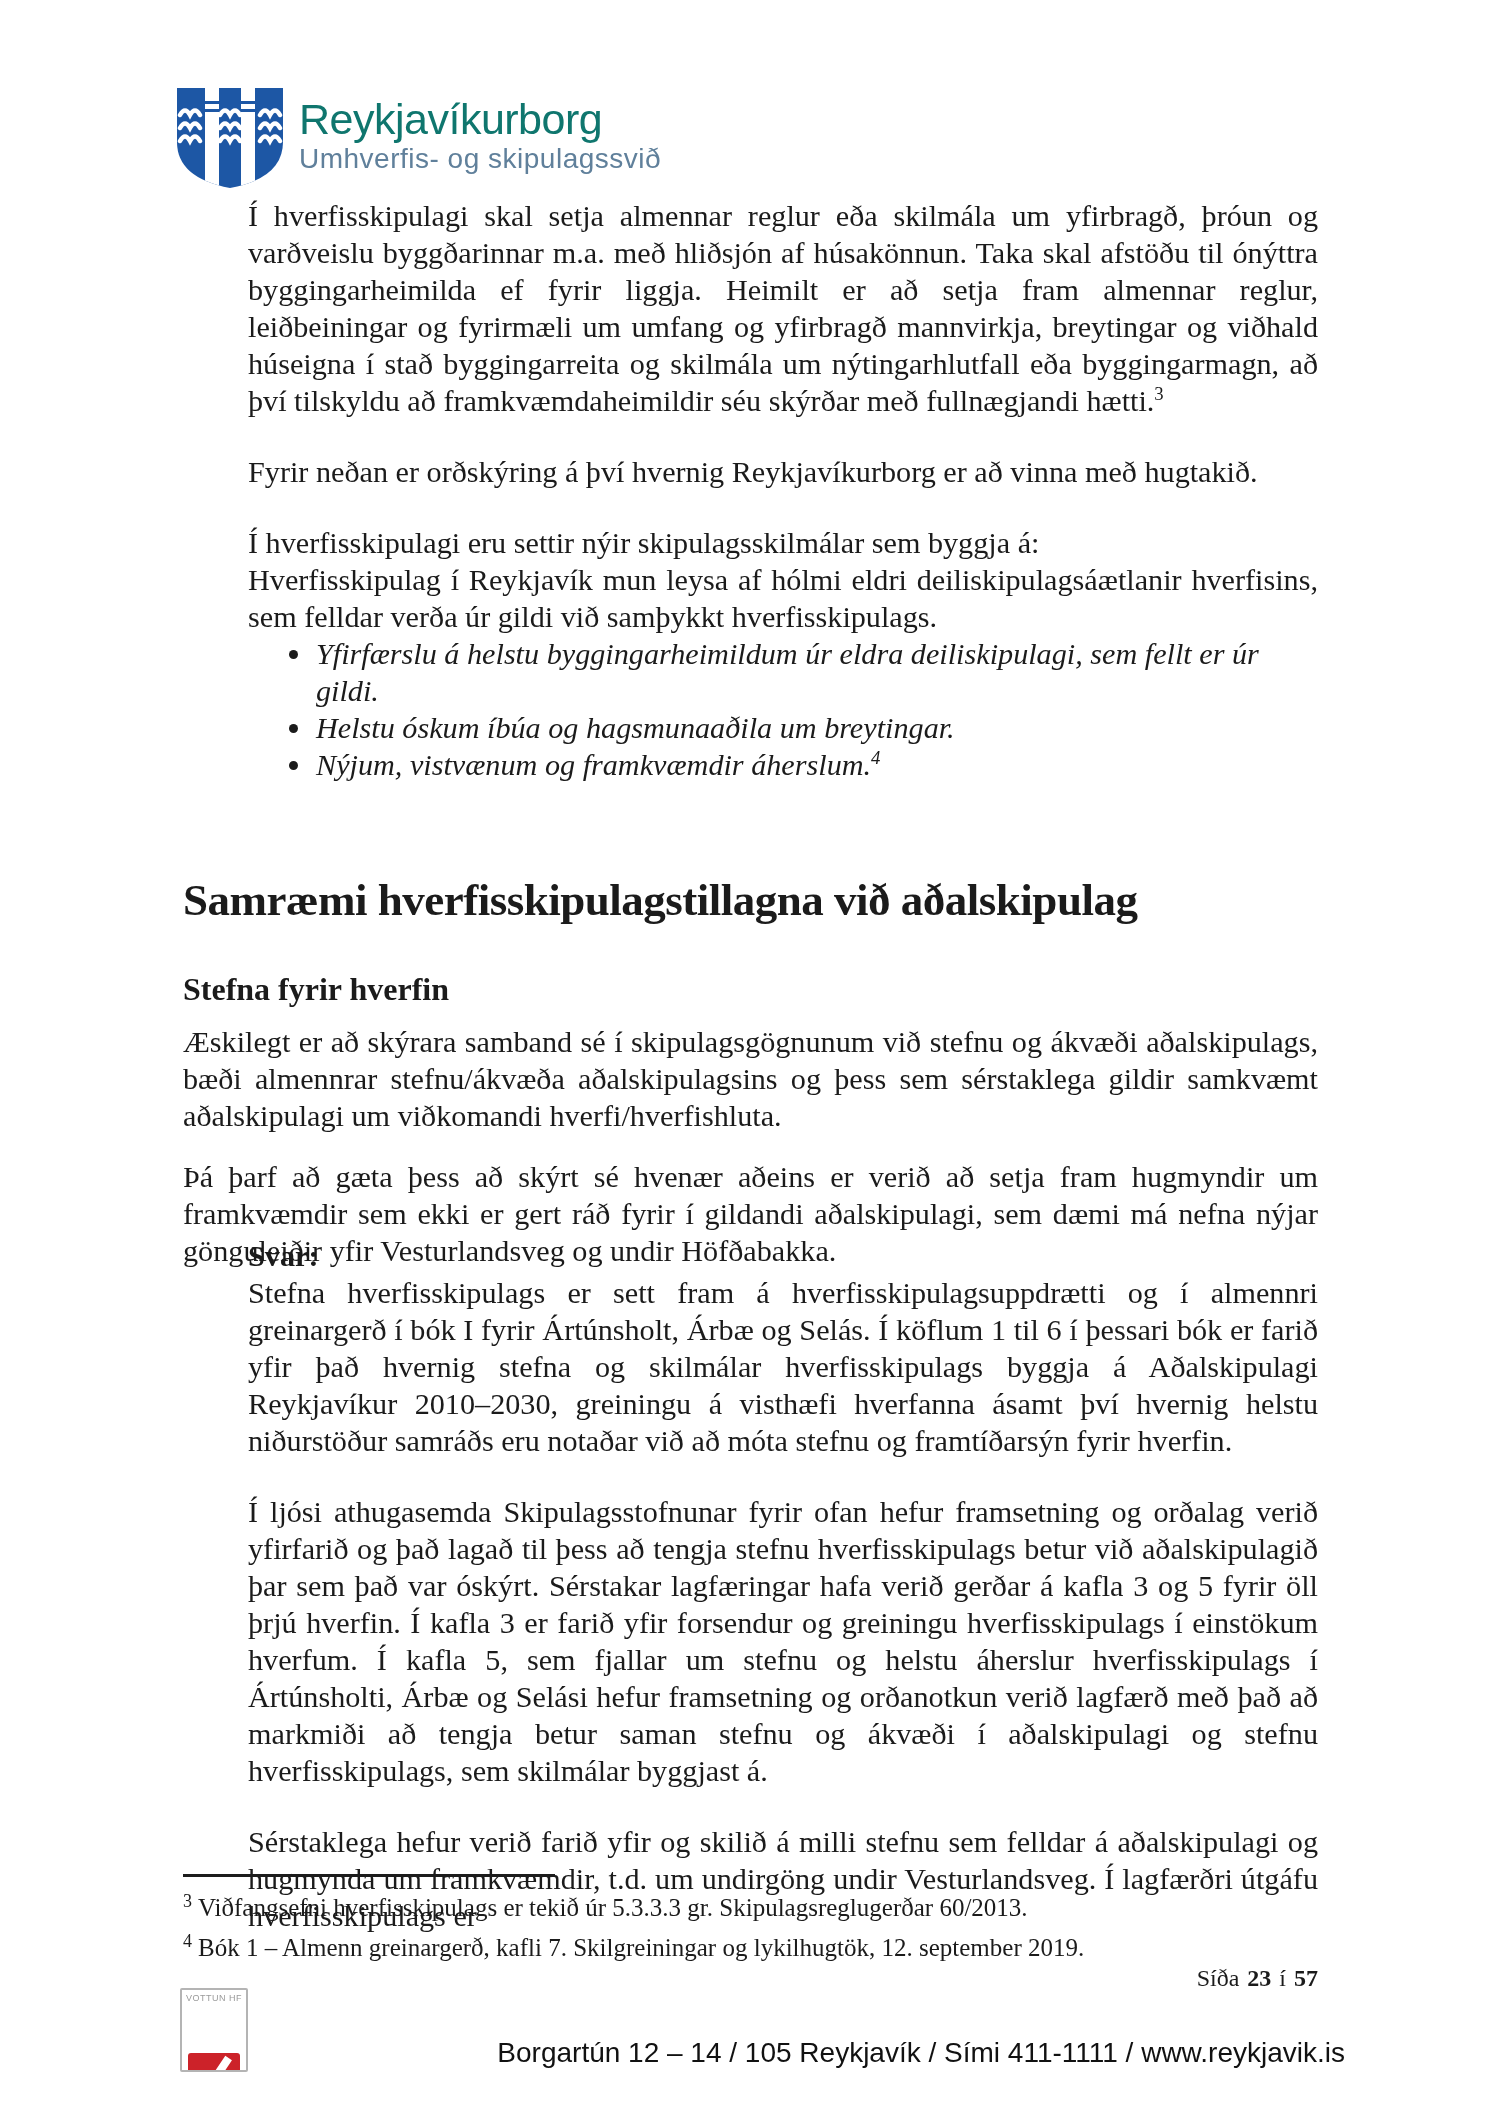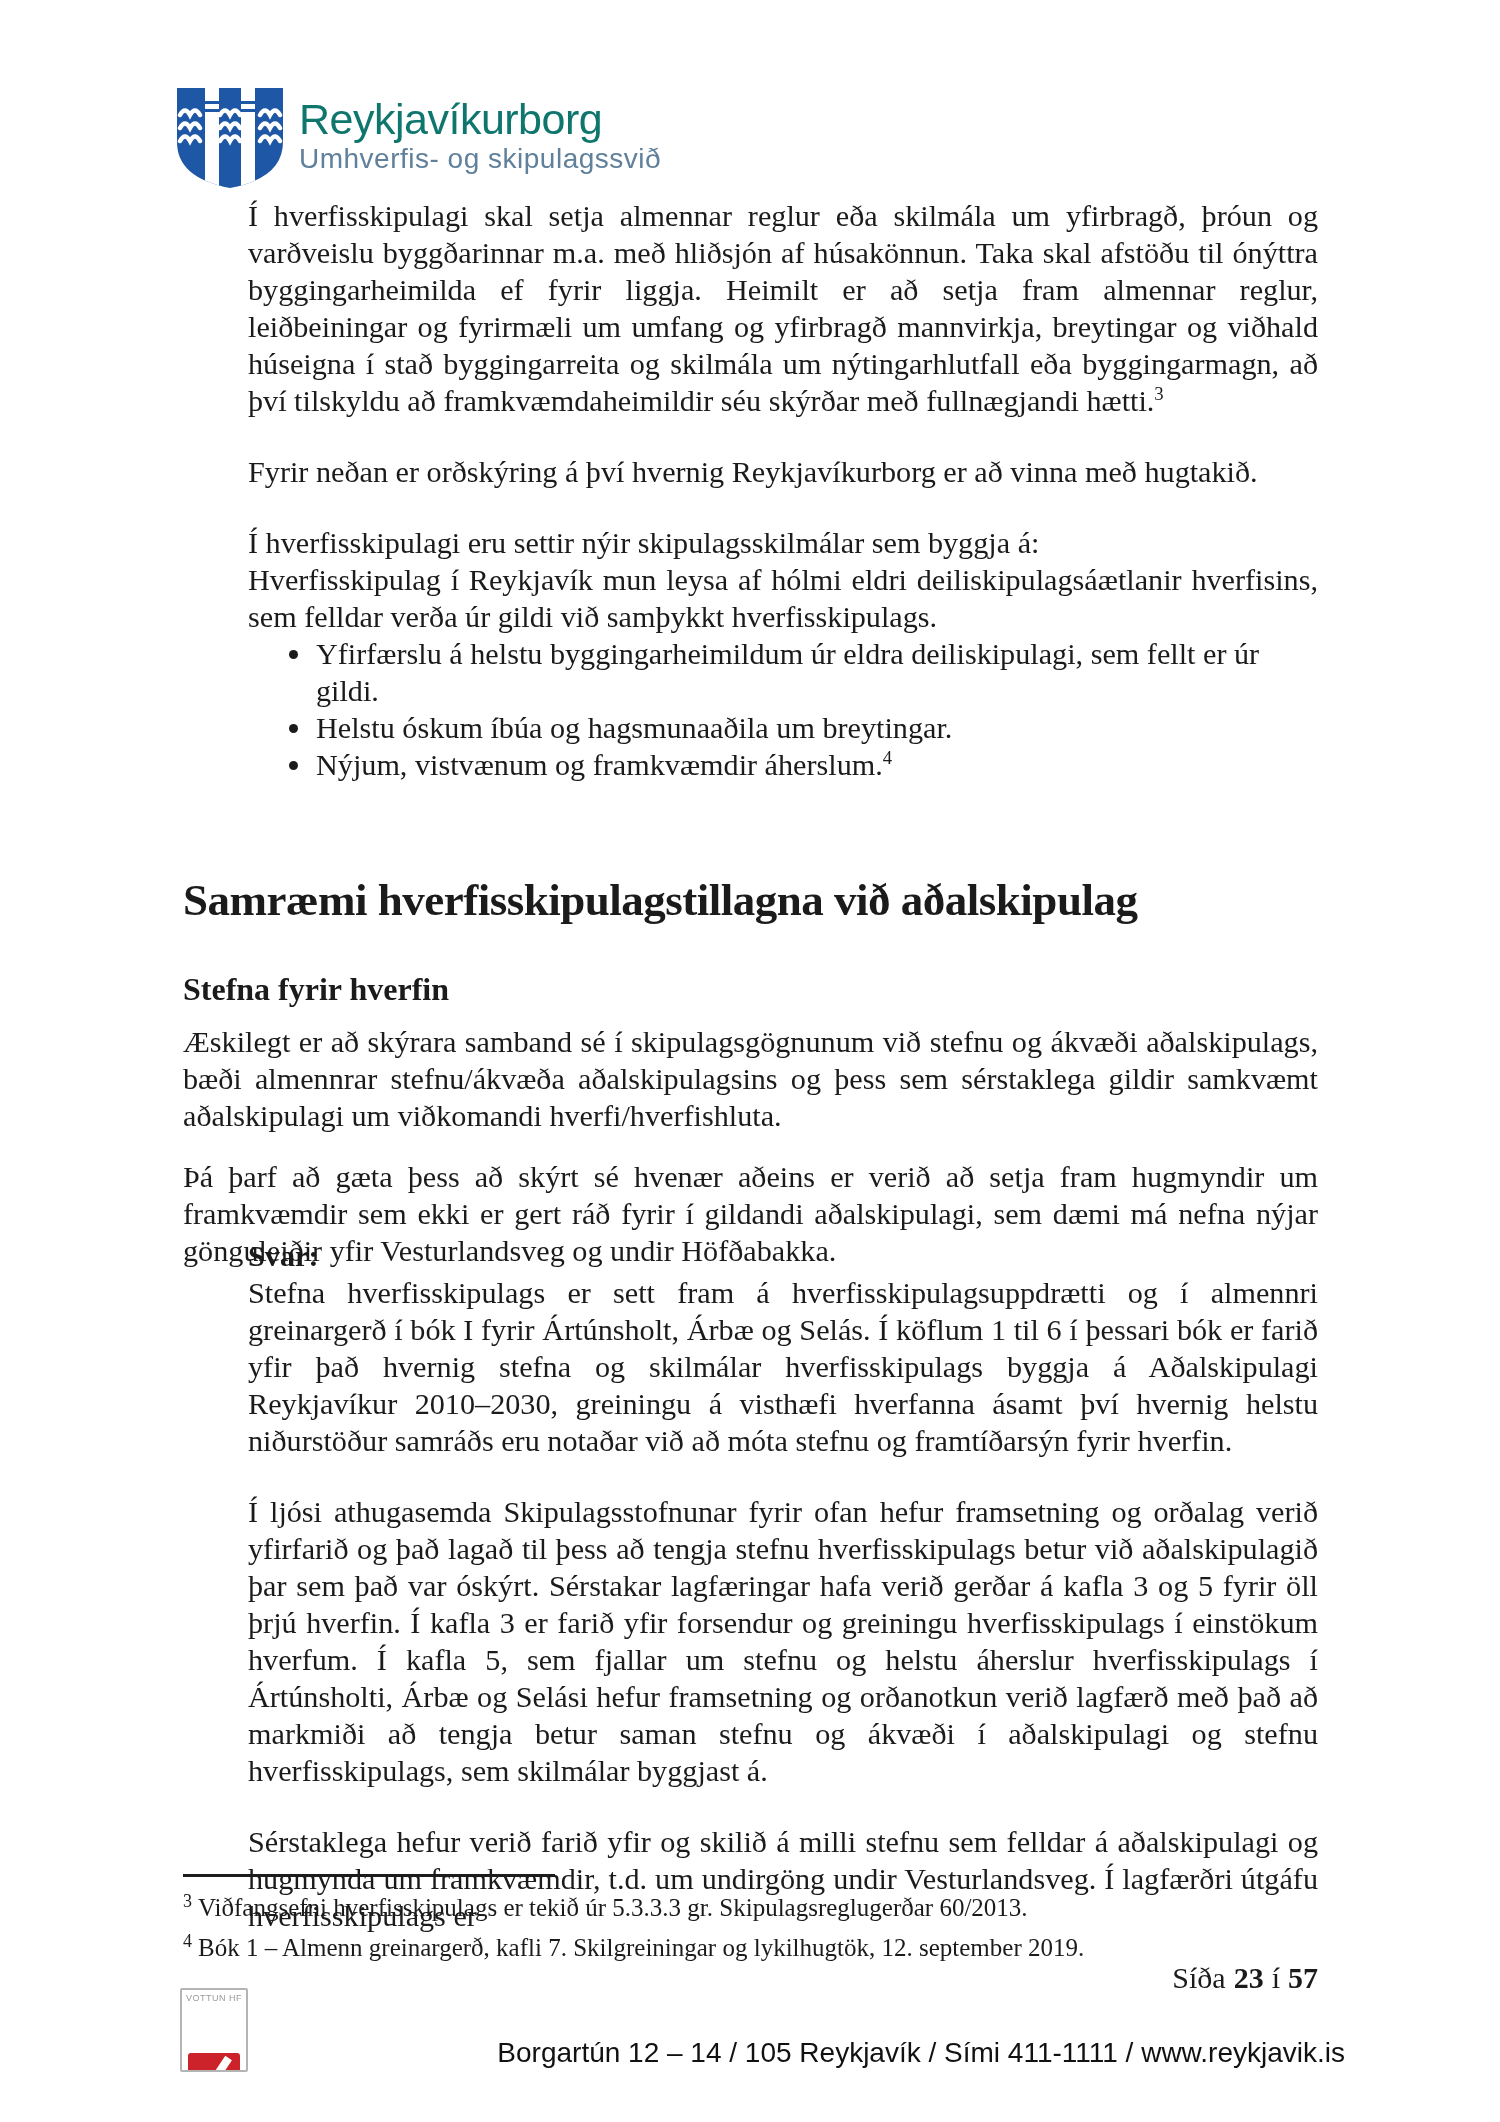--- a/index.html
+++ b/index.html
@@ -32,21 +32,21 @@
   .stack-b { top: 874px;  left: 183px; width: 1135px; }
   .stack-c { top: 1238px; left: 183px; width: 1135px; }
 
   p { margin: 0; }
   .indent  { margin-left: 65px; }
   .justify { text-align: justify; }
   .gap-after   { margin-bottom: 34px; }
   .gap-small   { margin-bottom: 24px; }
   sup.fnref { font-size: 62%; line-height: 0; vertical-align: super; }
 
-  ul.bullets { margin: 0 0 12px 65px; padding-left: 66px; list-style: disc outside; }
+  ul.bullets { margin: 0 0 12px 65px; padding-left: 66px; list-style: disc outside; font-style: italic; }
   ul.bullets li { line-height: 37px; padding-left: 2px; }
 
   h1.sect {
     margin: 0; font-size: 45px; line-height: 52px; font-weight: bold; letter-spacing: -0.5px;
   }
   h2.subsect {
     margin: 44px 0 0 0; font-size: 32px; line-height: 38px; font-weight: bold;
   }
   .after-heads { margin-top: 16px; }
   .bold { font-weight: bold; }
@@ -55,21 +55,21 @@
   .fn-sep {
     position: absolute; top: 1874px; left: 183px; width: 372px; height: 0;
     border-top: 3px solid #1c1c1c;
   }
   .footnotes { position: absolute; top: 1888px; left: 183px; width: 1135px;
                font-size: 25px; line-height: 40px; }
   .footnotes sup { font-size: 72%; line-height: 0; vertical-align: super; margin-right: 6px; }
 
   .page-num {
     position: absolute; top: 1960px; right: 182px;
-    font-size: 30px; line-height: 36px; white-space: nowrap;
+    font-size: 24px; line-height: 36px; white-space: nowrap;
   }
   .page-num span + span { margin-left: 8px; }
 
   .footer-address {
     position: absolute; top: 2036px; right: 155px;
     font-family: "Liberation Sans", sans-serif;
     font-size: 28px; line-height: 34px; color: #111111; white-space: nowrap;
   }
 
   

